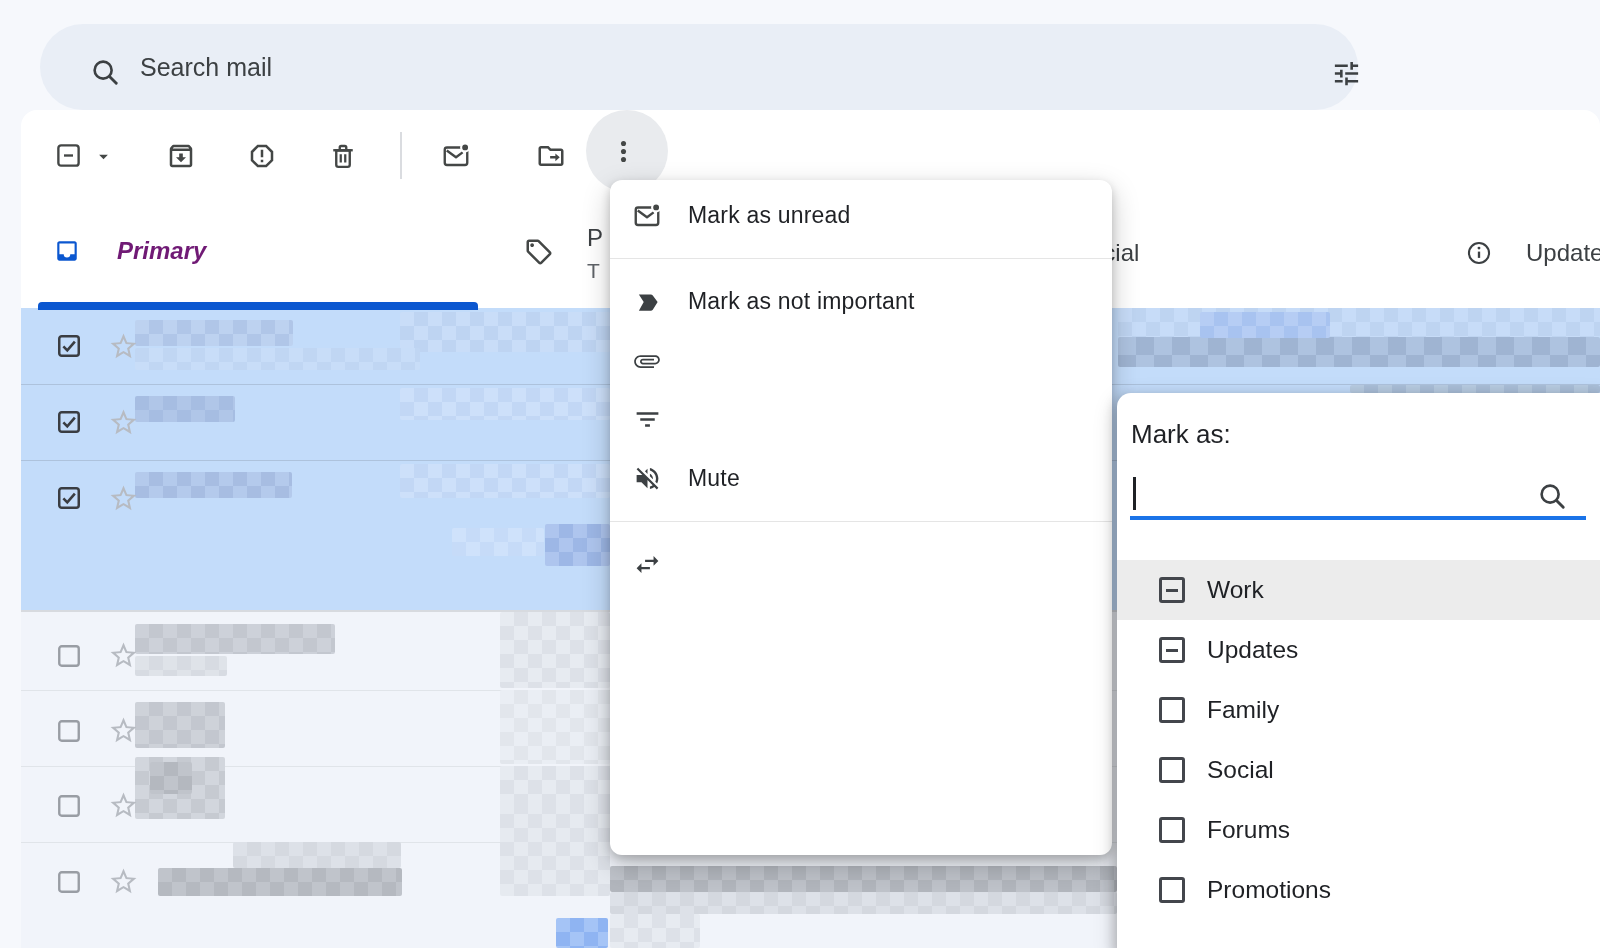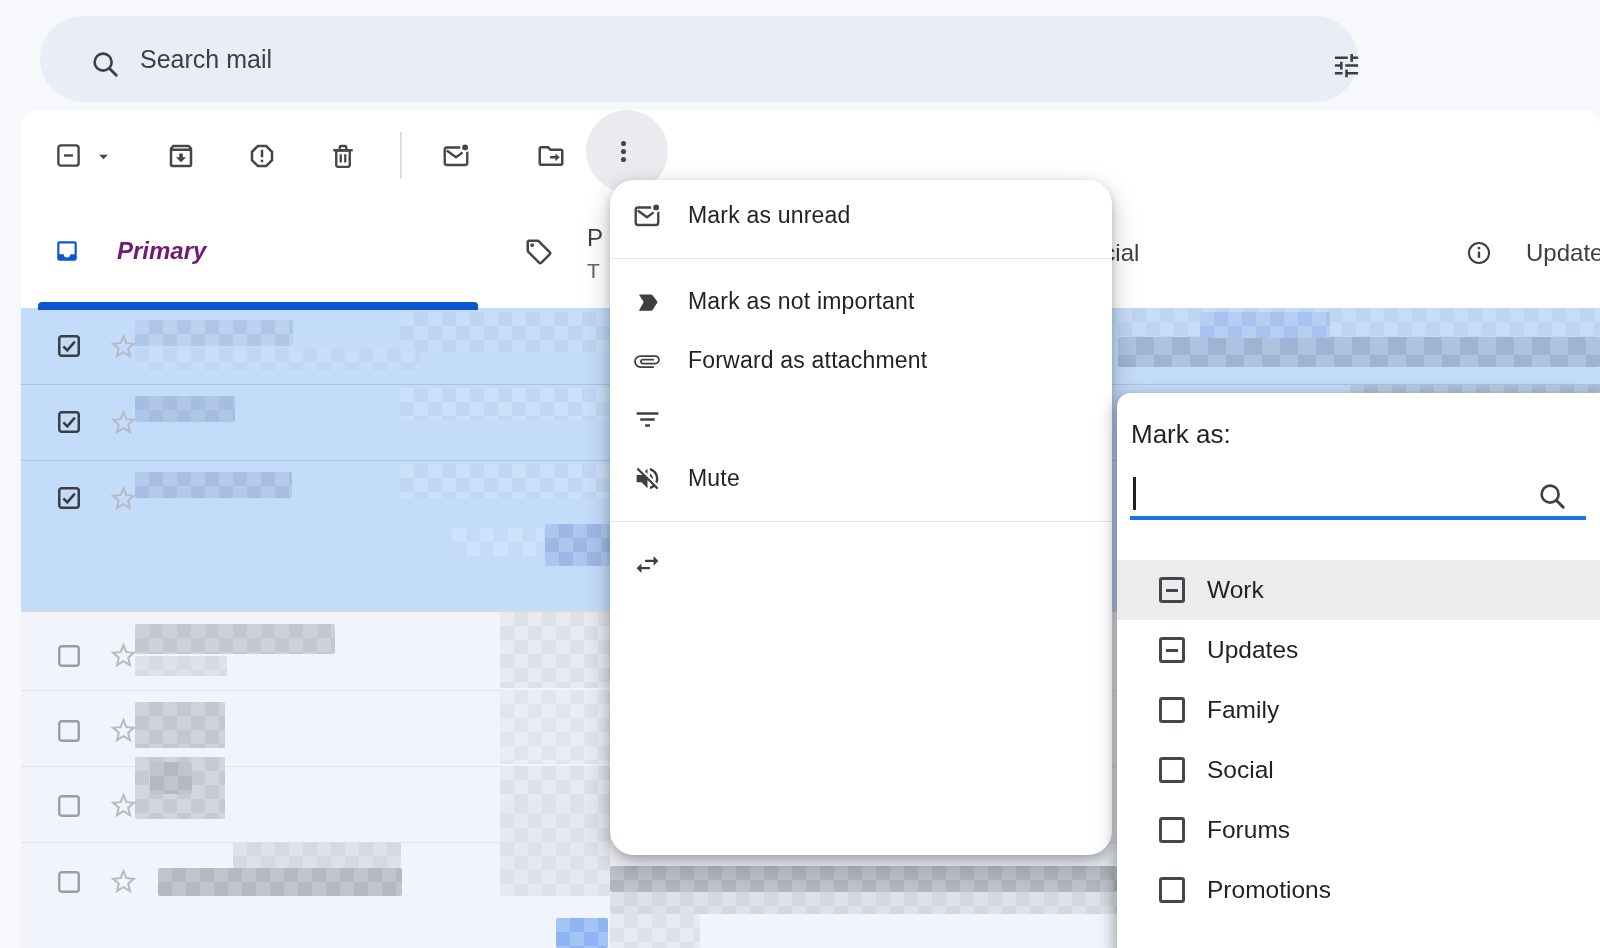--- a/index.html
+++ b/index.html
@@ -1,21 +1,21 @@
 <!DOCTYPE html>
 <html><head>
 <meta charset="utf-8">
 <style>
   * { margin:0; padding:0; box-sizing:border-box; }
   html,body { width:1600px; height:948px; }
   body { font-family:"Liberation Sans","DejaVu Sans",sans-serif; background:#f6f8fc; }
   #app { position:relative; width:1600px; height:948px; overflow:hidden; background:#f6f8fc; }
 
   
-  .searchbar { position:absolute; left:40px; top:16px; width:1318px; height:86px;
+  .searchbar { position:absolute; left:40px; top:24px; width:1318px; height:86px;
     background:#e9eef6; border-radius:43px; display:flex; align-items:center; }
   .searchbar .mag { position:absolute; left:50px; top:33px; width:30px; height:30px; }
   .searchbar input { position:absolute; left:100px; top:0; width:1100px; height:86px;
     border:none; outline:none; background:transparent; font-size:25px; color:#3c4043;
     font-family:"Liberation Sans",sans-serif; }
   .searchbar input::placeholder { color:#3c4043; opacity:1; }
   .searchbar .tune { position:absolute; left:1291px; top:34px; width:31px; height:31px; }
 
   
   .card { position:absolute; left:21px; top:110px; width:1579px; height:838px;
@@ -40,21 +40,21 @@
   .block-divider { position:absolute; left:21px; top:610px; width:1579px; height:2px; background:#d7dadf; }
   .row-div { position:absolute; left:0; width:1579px; height:1px; background:rgba(60,64,67,.16); }
   .row-div.light { background:rgba(60,64,67,.09); }
   .cbx { position:absolute; left:56px; width:26px; height:26px; }
   .rstar { position:absolute; left:108px; width:31px; height:31px; }
   .px { position:absolute; background:repeating-conic-gradient(var(--a) 0% 25%, var(--b) 0% 50%);
     background-size:28px 28px; border-radius:2px; }
 
   
   .menu { position:absolute; left:610px; top:180px; width:502px; height:675px; background:#fff;
-    border-radius:24px; box-shadow:0 4px 10px rgba(0,0,0,.18), 0 10px 28px rgba(0,0,0,.22);
+    border-radius:12px; box-shadow:0 4px 10px rgba(0,0,0,.18), 0 10px 28px rgba(0,0,0,.22);
     padding-top:6px; z-index:20; }
   .mi { height:59px; display:flex; align-items:center; padding:0 22px; gap:26px;
     font-size:23px; color:#1f2125; cursor:pointer; letter-spacing:.2px; }
   .mi.hl { background:#ececec; height:60px; }
   .mi .ic { width:30px; height:30px; flex:0 0 30px; display:flex; align-items:center; justify-content:center; }
   .mi .caret-r { margin-left:auto; margin-right:28px; width:14px; height:16px; }
   .mdiv { height:1px; background:#e5e5e5; margin:13px 0; }
 
   
   .submenu { position:absolute; left:1117px; top:393px; width:490px; height:560px; background:#fff;
@@ -298,21 +298,20 @@
           </svg>
         </span>
       <span>Mark as not important</span>
     </div>
     <div class="mi">
       <span class="ic">
           <svg width="28" height="28" viewBox="0 0 24 24">
             <use href="#i-attach"></use>
           </svg>
         </span>
-      <span>Forward as attachment</span>
     </div>
     <div class="mi">
       <span class="ic">
           <svg width="29" height="29" viewBox="0 0 24 24">
             <use href="#i-filter"></use>
           </svg>
         </span>
     </div>
     <div class="mi">
       <span class="ic">

